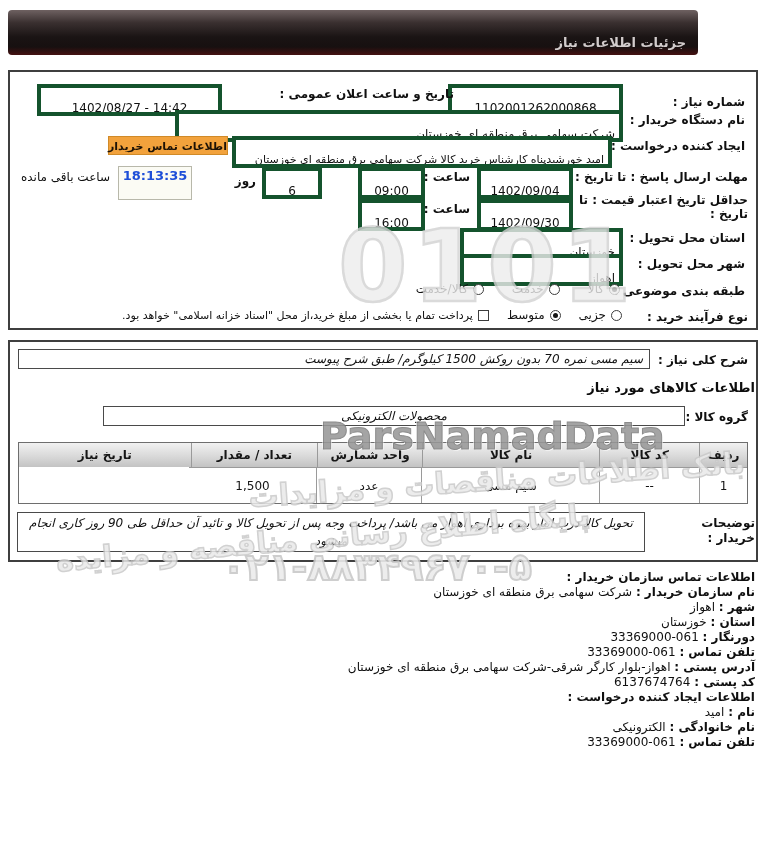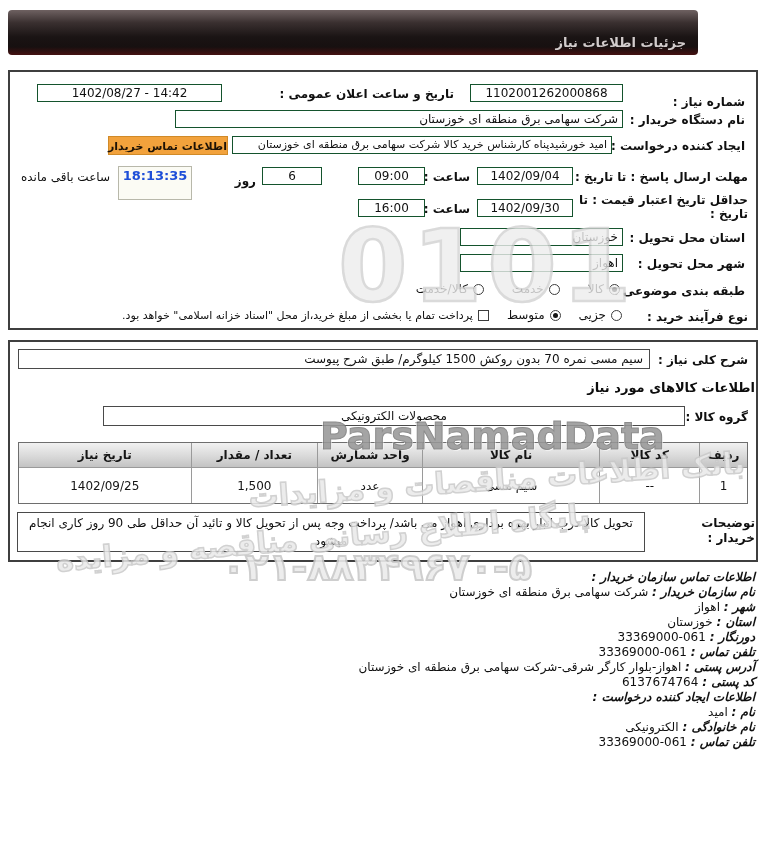--- a/index.html
+++ b/index.html
@@ -21,22 +21,22 @@
     color:#d2cccc;font-size:13px;font-weight:bold;
   }
   
   .panel{border:2px solid #3f3f3f;background:transparent;box-sizing:border-box;}
   .panel1{left:8px;top:70px;width:750px;height:260px;}
   .panel2{left:8px;top:340px;width:750px;height:222px;}
   
   .lbl{position:absolute;font-size:12px;font-weight:bold;color:#101010;white-space:nowrap;}
   .box{
     position:absolute;height:18px;line-height:16px;box-sizing:border-box;
-    border:1px solid #14532d;background:#fff;font-size:12px;color:#111;
-    padding:0 4px;white-space:nowrap;overflow:hidden;
+    border:4px solid #14532d;background:#fff;font-size:12px;color:#111;
+    padding:12px 4px;white-space:nowrap;overflow:hidden;
   }
   .box.ltr{direction:ltr;text-align:center;}
   .box.rtl-right{text-align:right;}
   .box.center{text-align:center;}
   .btn-contact{
     position:absolute;height:19px;line-height:19px;box-sizing:border-box;
     background:#f2a23c;border:1px solid #d08a28;color:#1d1205;
     font-size:11px;font-weight:bold;text-align:center;white-space:nowrap;
     cursor:pointer;
   }
@@ -60,40 +60,40 @@
     border-radius:50%;background:#141414;
   }
   .chk{
     width:11px;height:11px;border:1px solid #3d3d3d;background:#fff;
     display:inline-block;box-sizing:border-box;flex:0 0 auto;
   }
   
   .sec-header{position:absolute;font-size:13px;font-weight:bold;color:#0d0d0d;white-space:nowrap;}
   .bigbox{
     position:absolute;box-sizing:border-box;border:1px solid #4a4a4a;background:#fff;
-    font-size:12px;color:#111;padding:1px 6px;
+    font-size:12px;color:#111;padding:1px 6px;font-style:italic;
   }
   
   .tbl{position:absolute;border:1px solid #6e6e6e;box-sizing:border-box;background:#fff;}
   .tr{display:flex;direction:rtl;}
   .cell{
     box-sizing:border-box;border-left:1px solid #9a9a9a;
     text-align:center;overflow:hidden;white-space:nowrap;
   }
   .cell:last-child{border-left:none;}
   .th{
     height:24px;line-height:24px;font-size:12px;font-weight:bold;color:#161616;
     background:linear-gradient(180deg,#f1f1f1 0%,#d9d9d9 55%,#c3c3c3 100%);
   }
   .td{height:36px;line-height:36px;font-size:12px;color:#141414;background:#fff;border-top:1px solid #9a9a9a;}
   .c0{width:48px;}.c1{width:100px;}.c2{width:178px;}.c3{width:105px;}.c4{width:127px;}.c5{width:172px;}
   
   .contact{position:absolute;right:15px;top:570px;width:740px;direction:rtl;text-align:right;}
   .cline{font-size:12px;line-height:14px;margin-bottom:1px;color:#101010;}
-  .cline b{font-weight:bold;font-style:italic;}
+  .cline b{font-weight:bold;}
   .cline span{font-weight:normal;}
   
   .wm{position:absolute;pointer-events:none;z-index:40;font-weight:bold;white-space:nowrap;}
   .wm-digits{
     left:338px;top:208px;font-size:100px;letter-spacing:5px;
     color:#ededed;-webkit-text-stroke:2.5px #d2d2d2;opacity:.8;direction:ltr;
   }
   .wm-brand{
     left:320px;top:414px;font-size:38px;color:#989898;
     -webkit-text-stroke:1px #7d7d7d;
@@ -118,21 +118,21 @@
 
 <div class="page">
 
   <div class="abs topbar">
     <span class="topbar-title">جزئیات اطلاعات نیاز</span>
   </div>
 
   <div class="abs panel panel1"></div>
 
   <span class="lbl" style="right:25px;top:87px;margin-top:8px;">شماره نیاز :</span>
-  <span class="box ltr" style="right:147px;top:84px;width:153px;">1102001262000868</span>
+  <span class="box ltr" style="right:147px;top:84px;width:175px;">1102001262000868</span>
 
   <span class="lbl" style="right:316px;top:87px;">تاریخ و ساعت اعلان عمومی :</span>
   <span class="box ltr" style="right:548px;top:84px;width:185px;">1402/08/27 - 14:42</span>
 
   <span class="lbl" style="right:25px;top:113px;">نام دستگاه خریدار :</span>
   <span class="box rtl-right" style="right:147px;top:110px;width:448px;">شرکت سهامی برق منطقه ای خوزستان</span>
 
   <span class="lbl" style="right:25px;top:139px;">ایجاد کننده درخواست :</span>
   <span class="box rtl-right" style="right:158px;top:136px;width:380px;font-size:11px;">امید خورشیدپناه کارشناس خرید کالا شرکت سهامی برق منطقه ای خوزستان</span>
   <span class="btn-contact" style="right:542px;top:136px;width:120px;">اطلاعات تماس خریدار</span>
@@ -207,21 +207,20 @@
       <span class="cell th c3">واحد شمارش</span>
       <span class="cell th c4">تعداد / مقدار</span>
       <span class="cell th c5">تاریخ نیاز</span>
     </div>
     <div class="tr">
       <span class="cell td c0">1</span>
       <span class="cell td c1">--</span>
       <span class="cell td c2">سیم مسی</span>
       <span class="cell td c3">عدد</span>
       <span class="cell td c4">1,500</span>
-      <span class="cell td c5" style="direction:ltr;">1402/09/25</span>
     </div>
   </div>
 
   <span class="lbl" style="right:15px;top:516px;width:72px;white-space:normal;text-align:right;line-height:15px;">توضیحات خریدار :</span>
   <div class="bigbox" style="right:125px;top:512px;width:628px;height:40px;text-align:center;line-height:18px;">تحویل کالا درب انبار بهره برداری اهواز می باشد/ پرداخت وجه پس از تحویل کالا و تائید آن حداقل طی 90 روز کاری انجام میشود</div>
 
   <div class="contact">
     <div class="cline"><b>اطلاعات تماس سازمان خریدار :</b></div>
     <div class="cline"><b>نام سازمان خریدار :</b> <span>شرکت سهامی برق منطقه ای خوزستان</span></div>
     <div class="cline"><b>شهر :</b> <span>اهواز</span></div>

